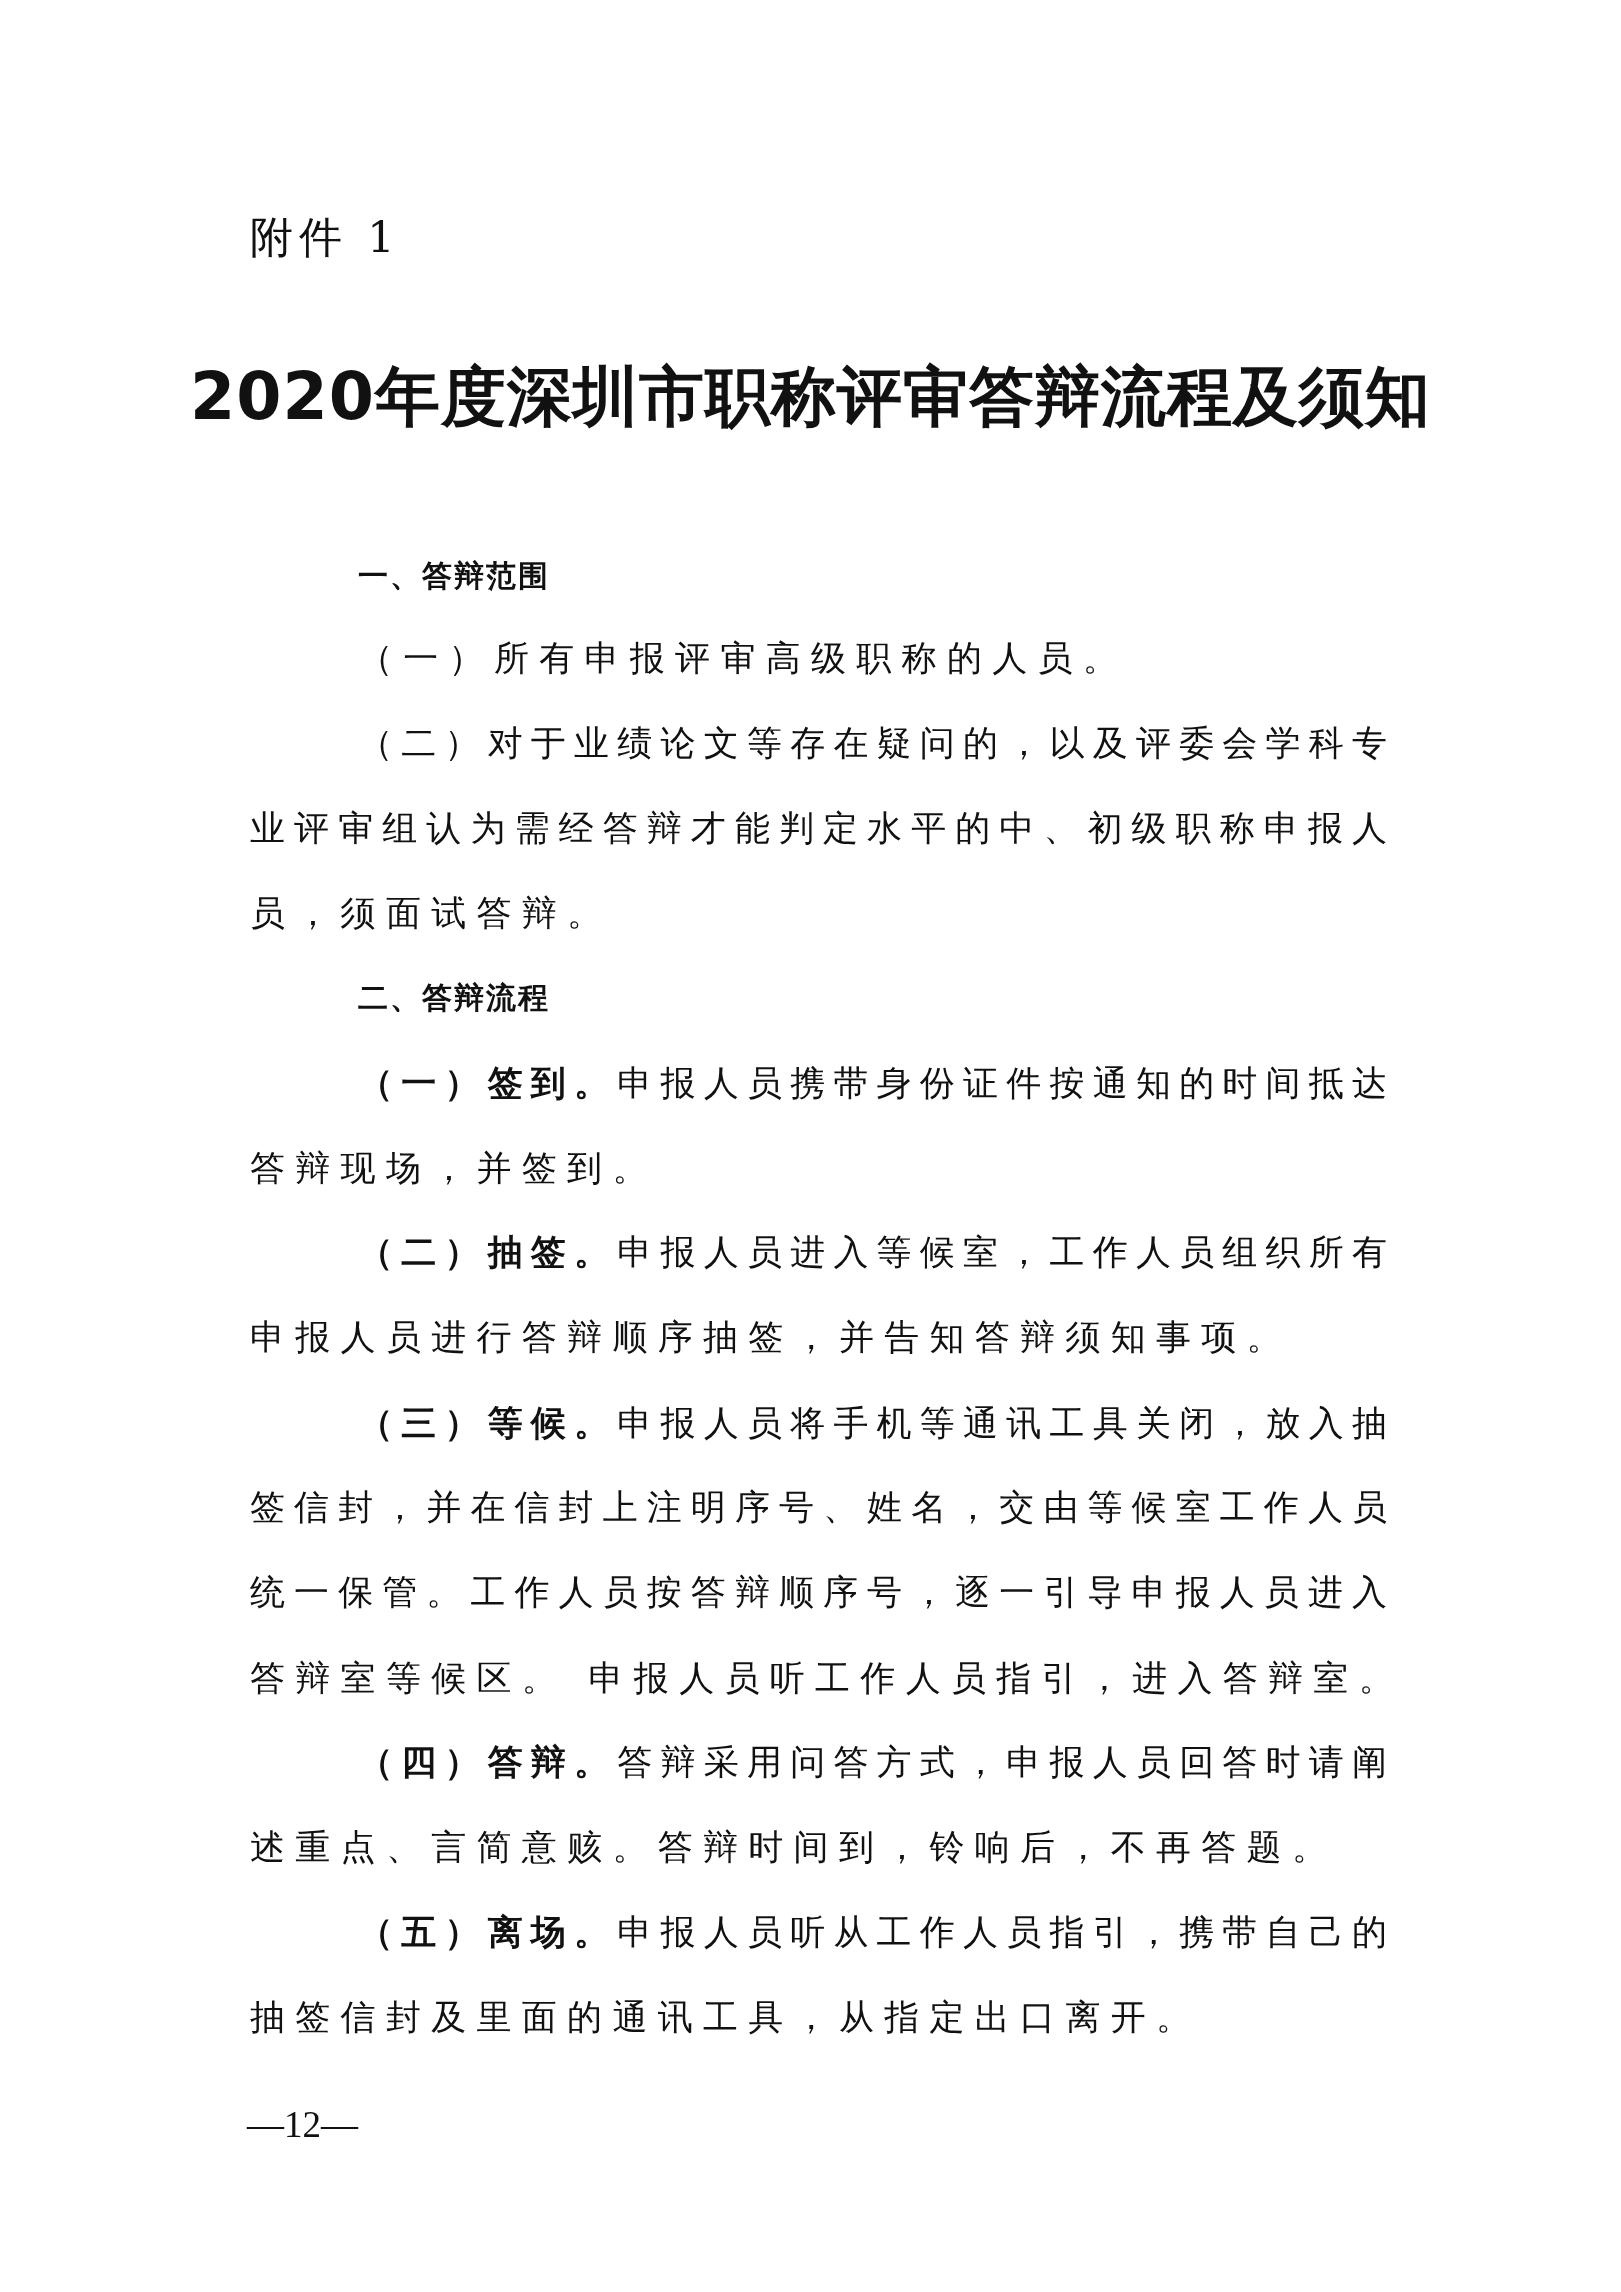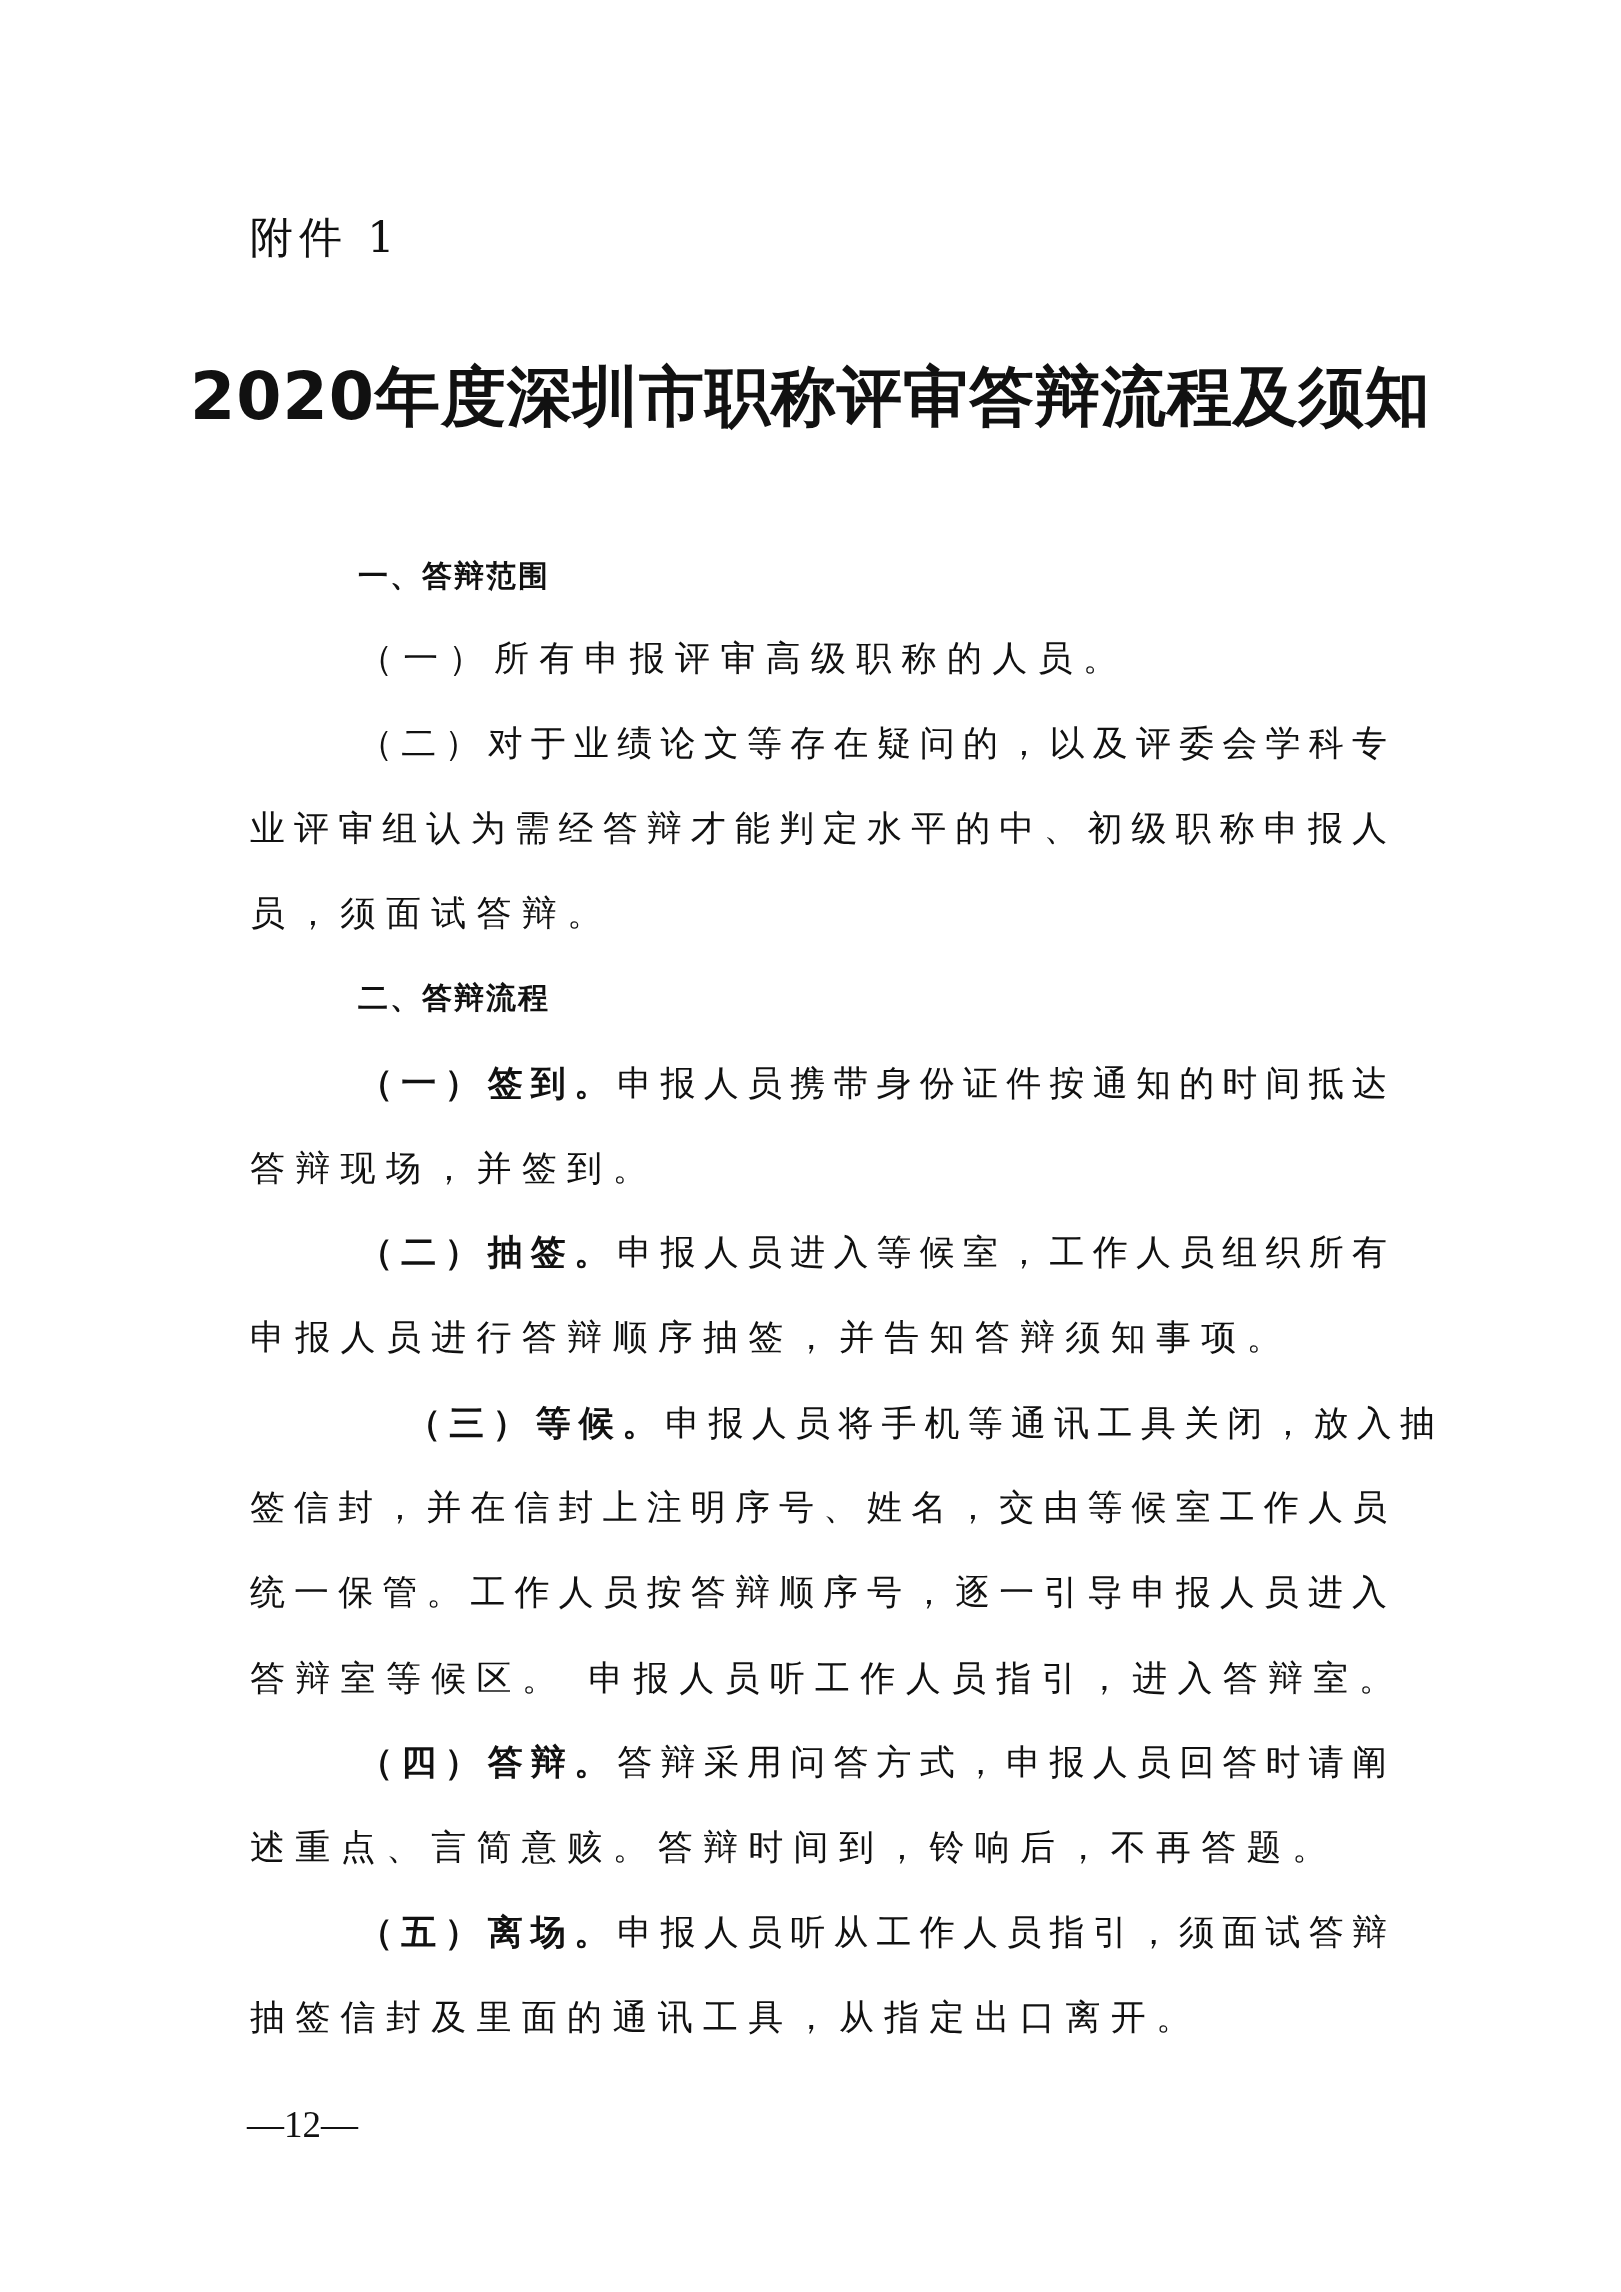--- a/index.html
+++ b/index.html
@@ -99,27 +99,27 @@
   <div class="line" style="top:884px;">员，须面试答辩。</div>
 
   <div class="heading" style="top:968px;">二、答辩流程</div>
 
   <div class="line indent justify" style="top:1054px;"><span class="bold-lead">（一）签到。</span><span>申报人员携带身份证件按通知的时间抵达</span></div>
   <div class="line" style="top:1139px;">答辩现场，并签到。</div>
 
   <div class="line indent justify" style="top:1223px;"><span class="bold-lead">（二）抽签。</span><span>申报人员进入等候室，工作人员组织所有</span></div>
   <div class="line" style="top:1308px;">申报人员进行答辩顺序抽签，并告知答辩须知事项。</div>
 
-  <div class="line indent justify" style="top:1394px;margin-left:48px;"><span class="bold-lead">（三）等候。</span><span>申报人员将手机等通讯工具关闭，放入抽</span></div>
+  <div class="line indent justify" style="top:1394px;"><span class="bold-lead">（三）等候。</span><span>申报人员将手机等通讯工具关闭，放入抽</span></div>
   <div class="line justify" style="top:1478px;">签信封，并在信封上注明序号、姓名，交由等候室工作人员</div>
   <div class="line justify" style="top:1563px;">统一保管。工作人员按答辩顺序号，逐一引导申报人员进入</div>
   <div class="line" style="top:1649px;">答辩室等候区。 申报人员听工作人员指引，进入答辩室。</div>
 
   <div class="line indent justify" style="top:1733px;"><span class="bold-lead">（四）答辩。</span><span>答辩采用问答方式，申报人员回答时请阐</span></div>
   <div class="line" style="top:1818px;">述重点、言简意赅。答辩时间到，铃响后，不再答题。</div>
 
-  <div class="line indent justify" style="top:1903px;"><span class="bold-lead">（五）离场。</span><span>申报人员听从工作人员指引，须面试答辩</span></div>
+  <div class="line indent justify" style="top:1903px;"><span class="bold-lead">（五）离场。</span><span>申报人员听从工作人员指引，携带自己的</span></div>
   <div class="line" style="top:1988px;">抽签信封及里面的通讯工具，从指定出口离开。</div>
 
   <div class="page-number">—12—</div>
 
 </div>
 
 
 </body></html>

